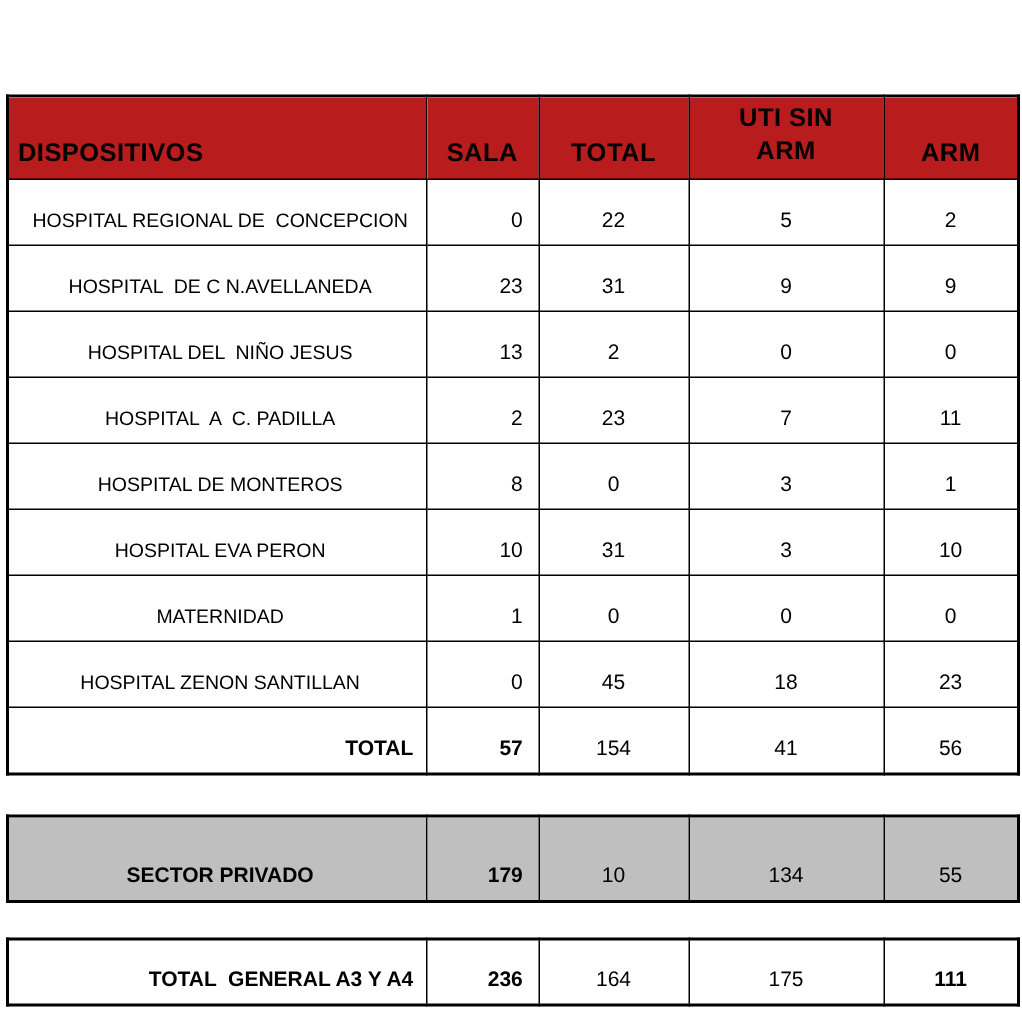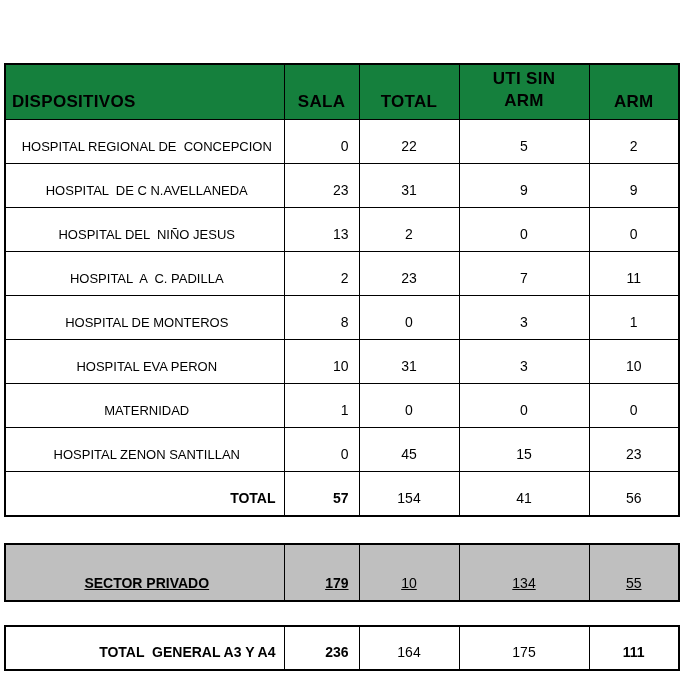--- a/index.html
+++ b/index.html
@@ -28,27 +28,27 @@
   table.grid {
     position: absolute;
     left: 4px;
     border-collapse: collapse;
     table-layout: fixed;
     border: 2px solid #000000;
   }
   table.grid th, table.grid td { border: 1px solid #000000; overflow: hidden; }
 
   #main-table  { top: 63px; }
-  #private-table { top: 543px; text-decoration: underline; }
+  #private-table { top: 543px; }
   #grand-table { top: 625px; }
 
   
   tr.header-row { height: 51px; }
   th.hdr {
-    background: #15803d;
+    background: #b91c1c;
     font-size: 17px;
     font-weight: bold;
     letter-spacing: 0.3px;
     vertical-align: bottom;
     text-align: center;
     padding: 3px 0 7px 0;
   }
   th.hdr-left { text-align: left; padding-left: 6px; }
   .wrap-narrow { display: block; width: 92px; margin: 0 auto; line-height: 1.3; }
 
@@ -149,21 +149,21 @@
         <td class="name">MATERNIDAD</td>
         <td class="rnum">1</td>
         <td class="cnum">0</td>
         <td class="cnum">0</td>
         <td class="cnum">0</td>
       </tr>
       <tr class="data-row">
         <td class="name">HOSPITAL ZENON SANTILLAN</td>
         <td class="rnum">0</td>
         <td class="cnum">45</td>
-        <td class="cnum">15</td>
+        <td class="cnum">18</td>
         <td class="cnum">23</td>
       </tr>
 
       <tr class="total-row">
         <td class="total-label">TOTAL</td>
         <td class="rnum b">57</td>
         <td class="cnum">154</td>
         <td class="cnum">41</td>
         <td class="cnum">56</td>
       </tr>

